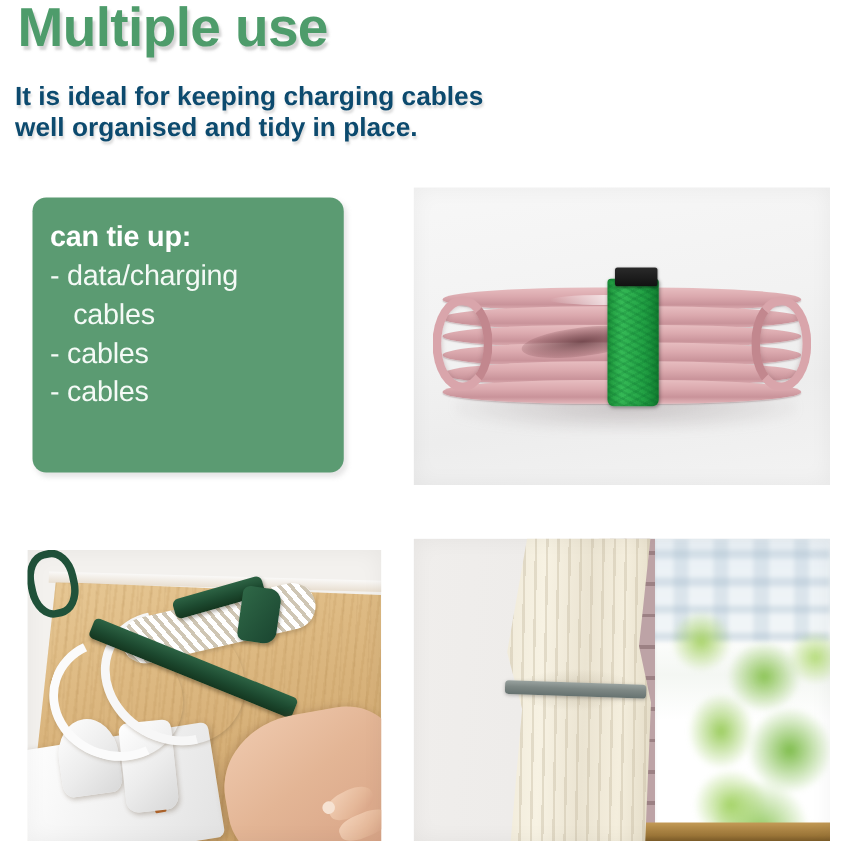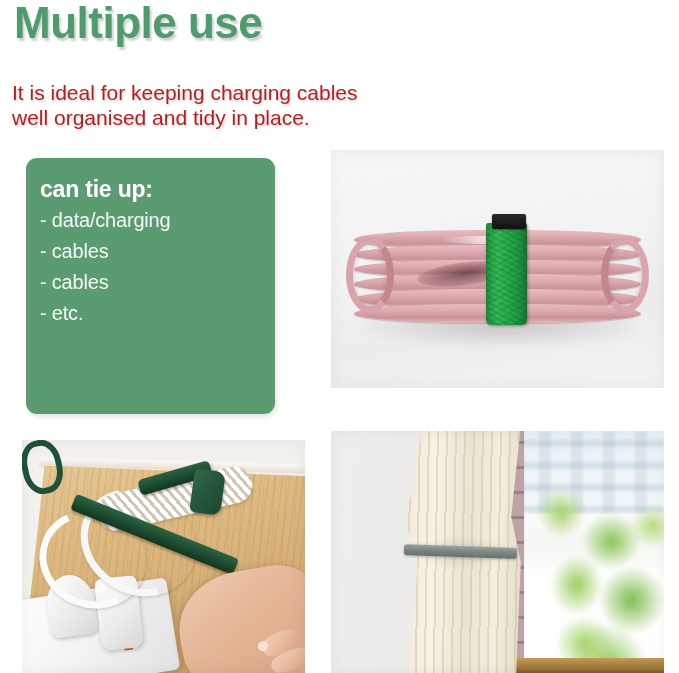--- a/index.html
+++ b/index.html
@@ -29,51 +29,51 @@
     font-weight: bold;
     letter-spacing: -0.5px;
     color: #4e9c6b;
     text-shadow: 2px 3px 2px rgba(140,140,140,0.38);
     white-space: nowrap;
   }
 
   .subhead {
     position: absolute;
     left: 12px;
-    top: 80px;
+    top: 65px;
     font-size: 21px;
     line-height: 25px;
-    font-weight: 400;
-    color: #b91c1c;
+    font-weight: 700;
+    color: #0c4a6e;
     text-shadow: 1px 2px 2px rgba(160,160,160,0.40);
     white-space: pre-line;
   }
 
   
   .card {
     position: absolute;
     left: 26px;
     top: 158px;
     width: 249px;
-    height: 256px;
+    height: 220px;
     background: #5b9b72;
     border-radius: 11px;
     padding: 16px 14px 10px 14px;
     box-shadow: 2px 3px 4px rgba(150,150,150,0.25);
   }
   .card-title {
     font-size: 23px;
     font-weight: bold;
     color: #ffffff;
     letter-spacing: -0.2px;
     line-height: 30px;
   }
   .card-list { list-style: none; margin-top: 1px; }
   .card-list li {
-    font-size: 20px;
+    font-size: 23px;
     line-height: 31px;
     color: #f4faf6;
     white-space: pre;
     letter-spacing: -0.2px;
   }
 
   
   .photo {
     position: absolute;
     overflow: hidden;
@@ -382,23 +382,23 @@
 
   <div class="headline">Multiple use</div>
 
   <div class="subhead">It is ideal for keeping charging cables
 well organised and tidy in place.</div>
 
   <div class="card">
     <div class="card-title">can tie up:</div>
     <ul class="card-list">
       <li>- data/charging</li>
+      <li>   cables</li>
       <li>- cables</li>
       <li>- cables</li>
-      <li>- etc.</li>
     </ul>
   </div>
 
   <div class="photo photo-tr">
     <div class="fill tr-bg"></div>
     <div class="tr-shadow"></div>
     <div class="coil">
       <div class="strand s1"></div>
       <div class="strand s2"></div>
       <div class="strand s3"></div>

